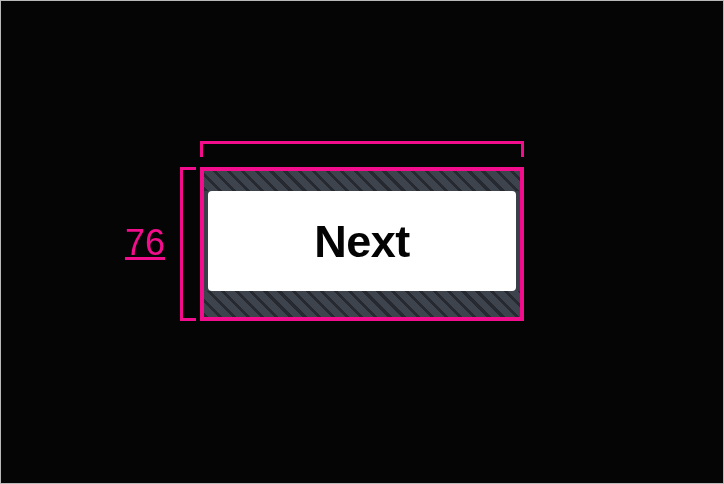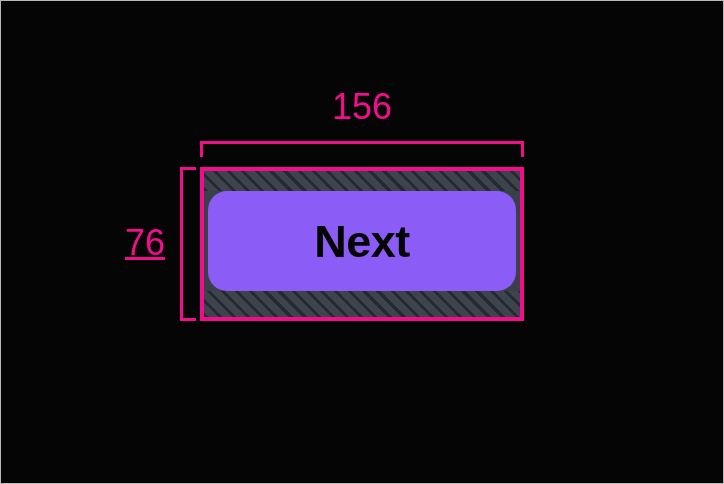--- a/index.html
+++ b/index.html
@@ -47,22 +47,22 @@
         rgba(255, 255, 255, 0.02) 3px,
         rgba(255, 255, 255, 0.02) 10px
     );
   }
   #padding-band-top { height: 20px; }
   #padding-band-bottom { height: 26px; }
 
   #button-surface {
     flex: 1 1 auto;
     margin: 0 4px;
-    background: #8b5cf6;
-    border-radius: 19px;
+    background: #ffffff;
+    border-radius: 4px;
     display: flex;
     align-items: center;
     justify-content: center;
   }
 
   #button-label {
     color: #040404;
     font-size: 45px;
     font-weight: bold;
     letter-spacing: -0.5px;
@@ -145,21 +145,20 @@
     line-height: 1;
     font-family: "Liberation Sans", sans-serif;
     text-decoration: underline;
   }
 </style>
 </head>
 <body>
 
 <div id="screen">
 
-  <div id="width-value">156</div>
 
   <div id="width-dimension">
     <div class="bracket-line"></div>
     <div class="tick left"></div>
     <div class="tick right"></div>
   </div>
 
   <div id="height-value">76</div>
 
   <div id="height-dimension">

